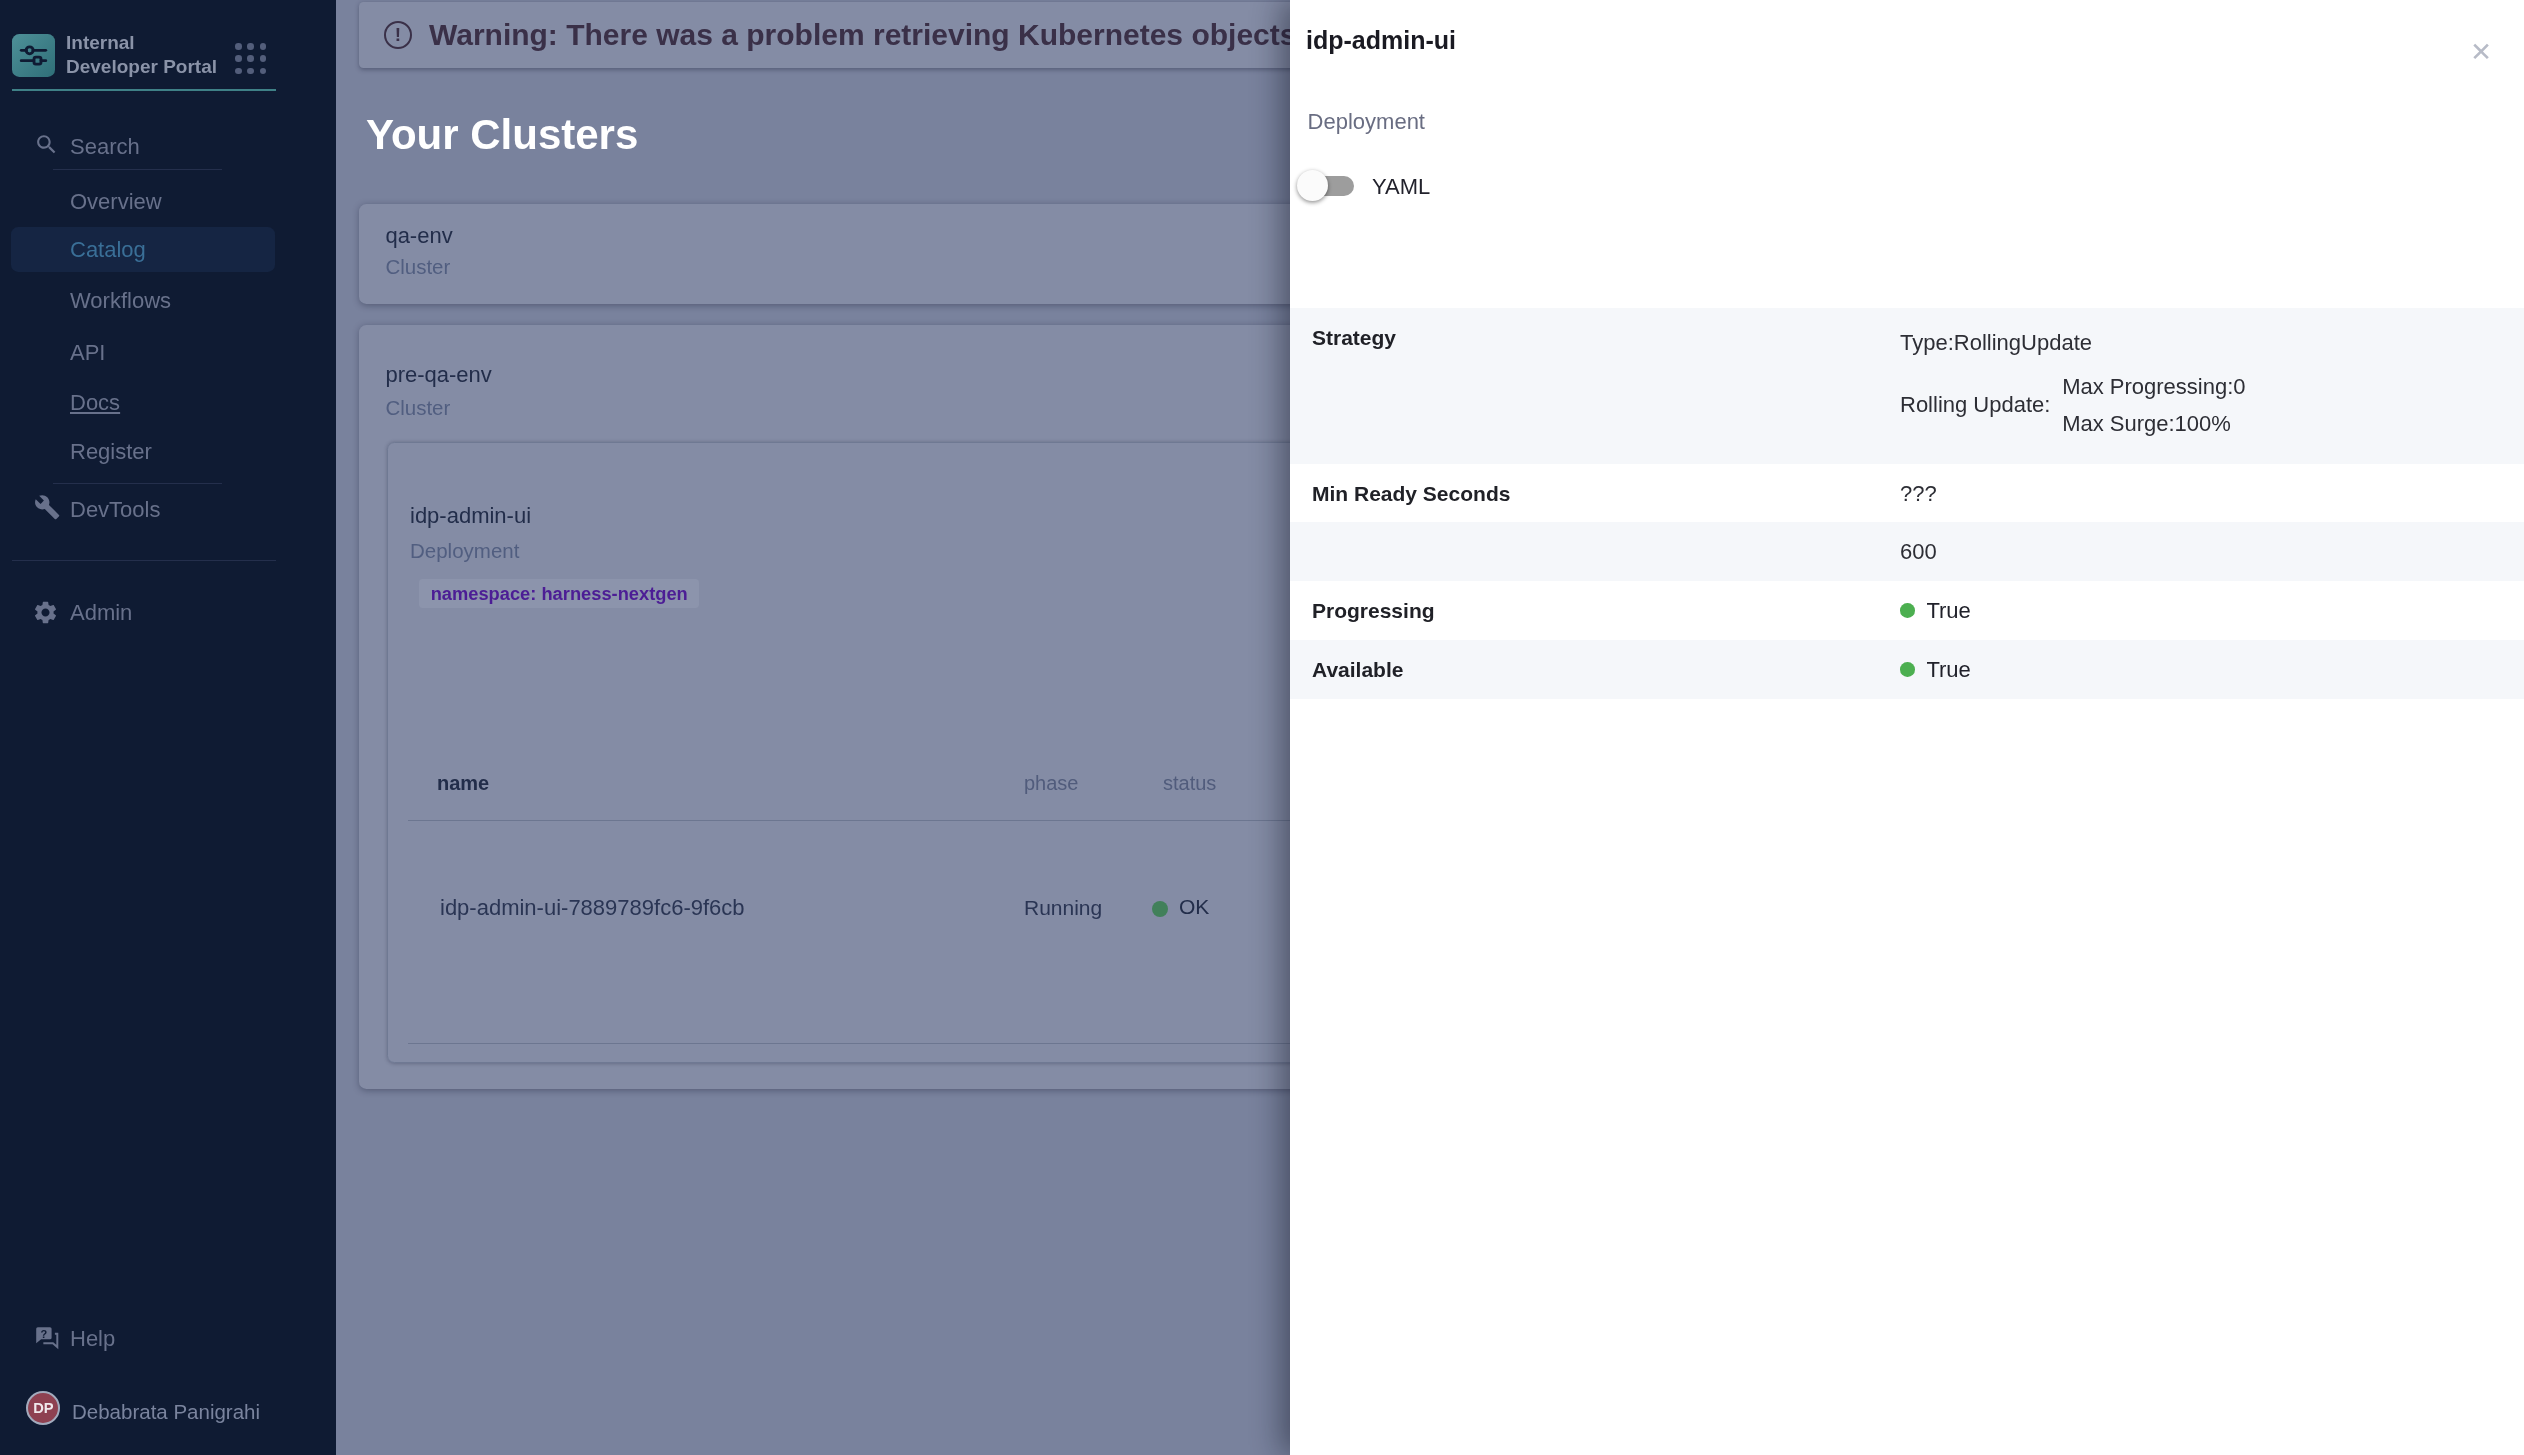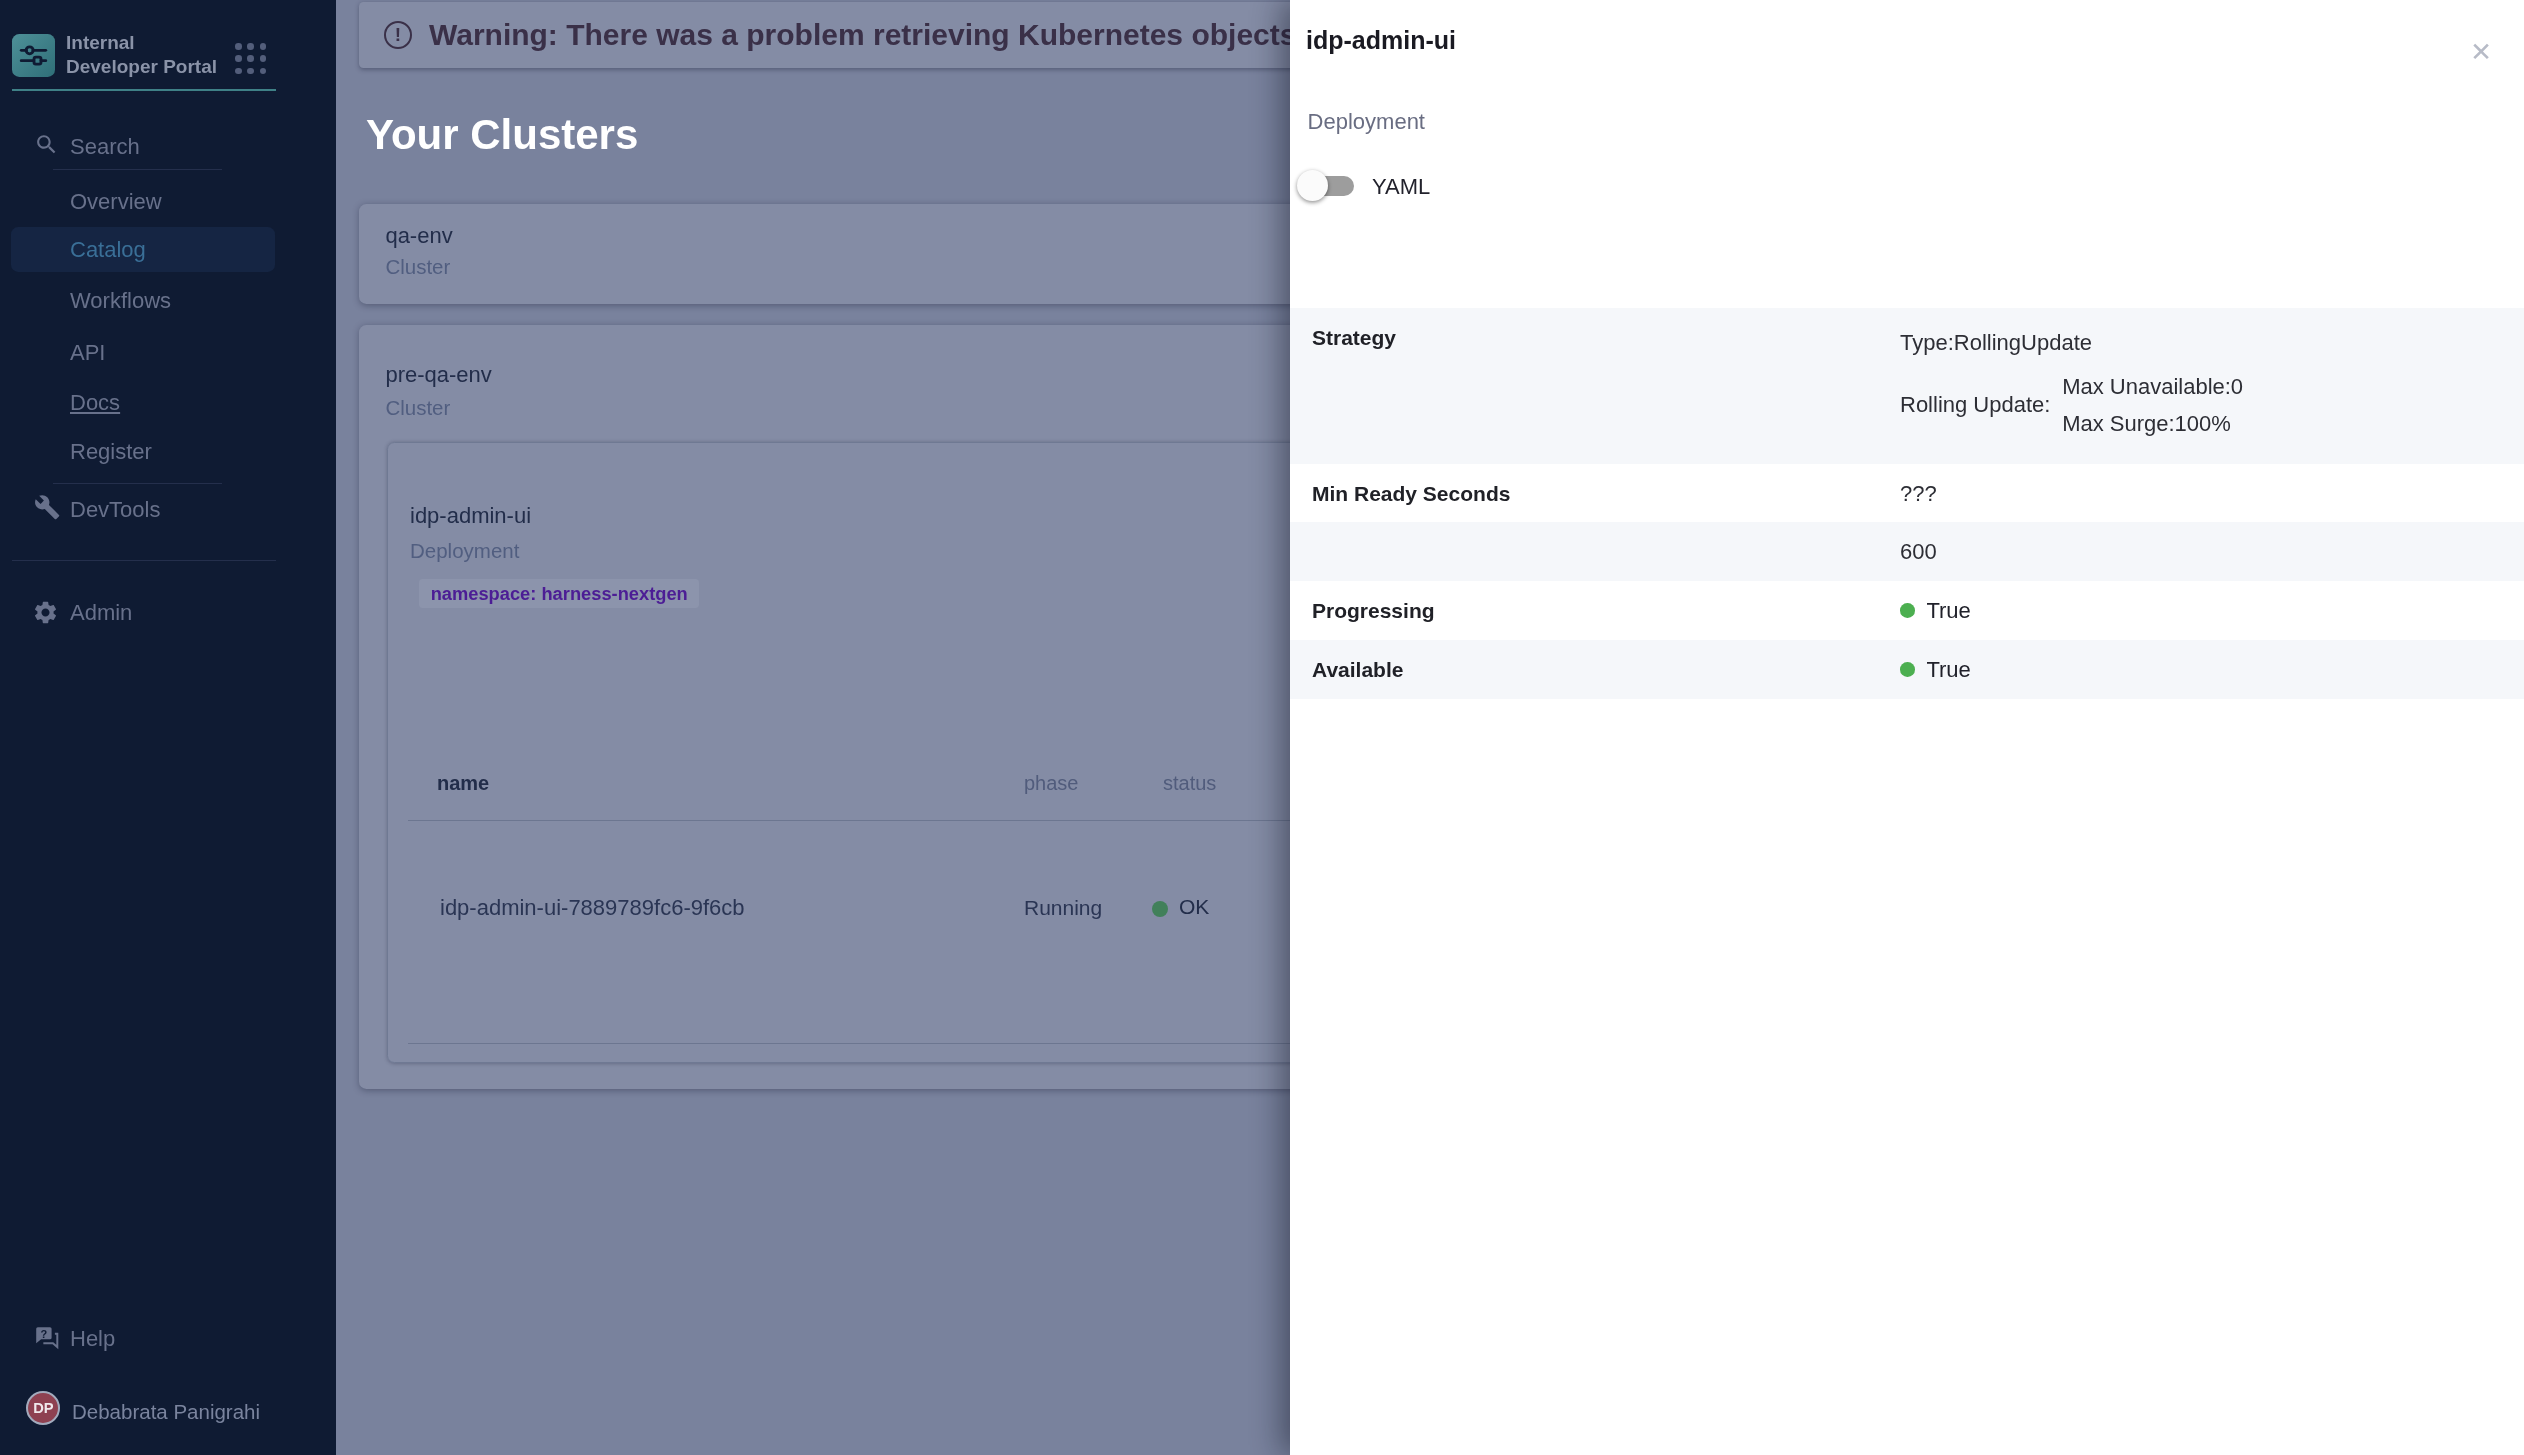--- a/index.html
+++ b/index.html
@@ -225,21 +225,21 @@
     </div>
     <div class="yaml-label">YAML</div>
 
     <div class="drow r-strategy alt">
       <div class="d-label" style="top:17.6px;">Strategy</div>
       <div class="strategy-val">
         <div class="type-line">Type:RollingUpdate</div>
         <div class="ru-row">
           <div class="ru-label">Rolling Update:</div>
           <div class="ru-stack">
-            <div>Max Unavailable:0</div>
+            <div>Max Progressing:0</div>
             <div>Max Surge:100%</div>
           </div>
         </div>
       </div>
     </div>
 
     <div class="drow r-minready">
       <div class="d-label center">Min Ready Seconds</div>
       <div class="d-value center">???</div>
     </div>

